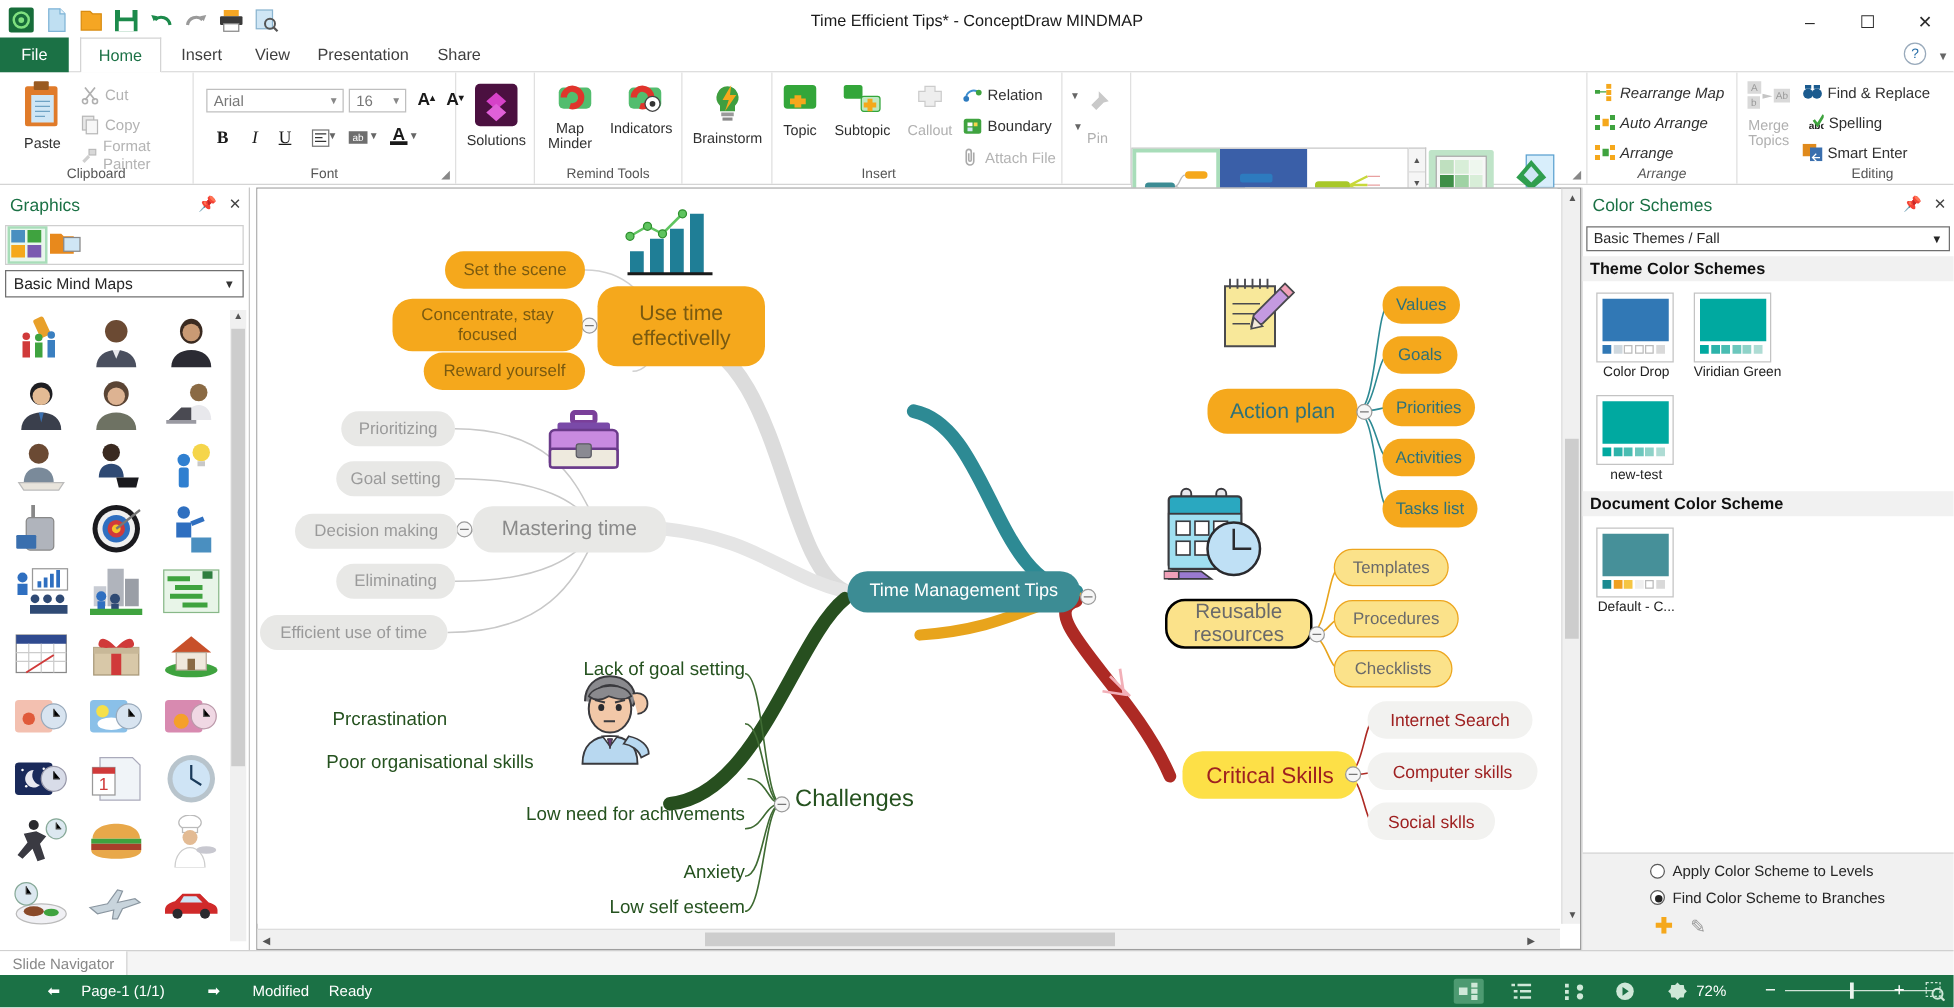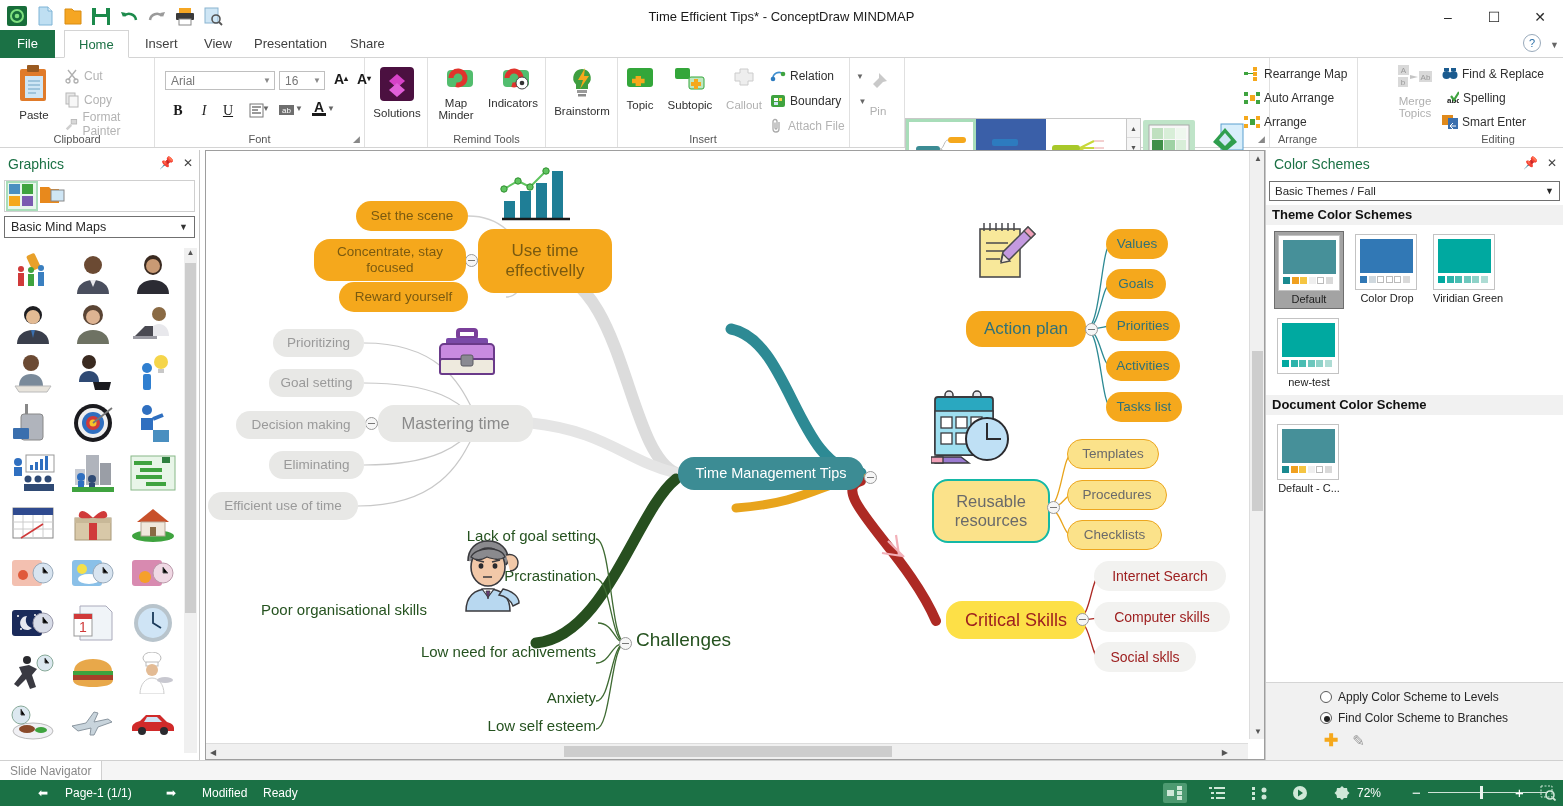--- a/index.html
+++ b/index.html
@@ -450,21 +450,21 @@
   <div class="bigbtn" style="left:1198px;top:64px;width:62px;">
     <svg width="40" height="34" viewBox="0 0 40 34">
         <rect x="12" y="2" width="22" height="26" fill="#d8eefb" stroke="#5aa0cf"></rect>
         <path d="M4 20l12-14 12 14-12 10z" fill="#2f9e4e"></path>
         <path d="M10 18l6-7 6 7-6 6z" fill="#cfe6f5"></path>
       </svg>
     <span class="bl">Background</span>
     <span style="display:block;font-size:8px;color:#666;">▼</span>
   </div>
 
-  <div class="rgroup" style="left:1238px;width:120px;">
+  <div class="rgroup" style="left:1270px;width:120px;font-style:italic;">
     <div class="smbtn" style="left:6px;top:6px;">
       <svg width="16" height="14" viewBox="0 0 16 14">
           <rect x="0" y="5" width="4" height="3" fill="#3fa33f"></rect>
           <rect x="9" y="0" width="4" height="4" fill="#f5a81c"></rect>
           <rect x="9" y="5" width="4" height="4" fill="#f5a81c"></rect>
           <rect x="9" y="10" width="4" height="4" fill="#f5a81c"></rect>
           <path d="M4 6.5h5" stroke="#3fa33f"></path>
         </svg>
       <span>Rearrange Map</span>
     </div>
@@ -930,21 +930,21 @@
         <rect x="12" y="12" width="42" height="10" rx="2" fill="#7a4aa8"></rect>
         <rect x="6" y="18" width="54" height="30" rx="4" fill="#c88ae0" stroke="#6a3a8a" stroke-width="2"></rect>
         <rect x="6" y="33" width="54" height="15" rx="2" fill="#eeeade" stroke="#6a3a8a" stroke-width="2"></rect>
         <rect x="27" y="29" width="12" height="11" rx="2" fill="#8a8a92" stroke="#5a5a62"></rect>
       </svg>
     </div>
 
     <div class="nplain" style="left:430px;top:478px;font-size:19px;color:#25521f;">Challenges</div>
     <div class="collapser" style="left:413px;top:486px;"></div>
     <div class="nplain" style="left:60px;top:376px;width:330px;text-align:right;font-size:15px;color:#25521f;">Lack of goal setting</div>
-    <div class="nplain" style="left:60px;top:416px;width:330px;text-align:right;font-size:15px;color:#25521f;">Prcrastination</div>
+    <div class="nplain" style="left:60px;top:416px;width:330px;text-align:left;font-size:15px;color:#25521f;">Prcrastination</div>
     <div class="nplain" style="left:55px;top:450px;width:335px;text-align:left;padding-left:0;font-size:15px;color:#25521f;">Poor organisational skills</div>
     <div class="nplain" style="left:60px;top:492px;width:330px;text-align:right;font-size:15px;color:#25521f;">Low need for achivements</div>
     <div class="nplain" style="left:60px;top:538px;width:330px;text-align:right;font-size:15px;color:#25521f;">Anxiety</div>
     <div class="nplain" style="left:60px;top:566px;width:330px;text-align:right;font-size:15px;color:#25521f;">Low self esteem</div>
     <div style="position:absolute;left:240px;top:382px;">
       <svg width="82" height="80" viewBox="0 0 82 80">
         <path d="M22 28c0-12 8-20 20-20s20 8 20 18c0 4-2 6-2 6" fill="#8a8a8e" stroke="#3a3a3e" stroke-width="1.6"></path>
         <ellipse cx="42" cy="34" rx="17" ry="19" fill="#f2c8a8" stroke="#3a3a3e" stroke-width="1.6"></ellipse>
         <path d="M25 24c4-10 30-12 34 0-6 4-12 2-18 0-5 3-11 4-16 0z" fill="#8a8a8e" stroke="#3a3a3e" stroke-width="1.3"></path>
         <g fill="#2a2a2e">
@@ -977,21 +977,21 @@
           </g>
         <g stroke="#4a4a4e" stroke-width="1.3">
             <path d="M12 22h22M12 30h22M12 38h14"></path>
           </g>
         <path d="M54 6l7 7-25 25-9 2 2-9z" fill="#c49ae0" stroke="#4a4a4e" stroke-width="1.5"></path>
         <path d="M54 6l7 7-4 4-7-7z" fill="#f0a0b8" stroke="#4a4a4e" stroke-width="1.3"></path>
         <path d="M29 33l-2 9 9-2z" fill="#f2e8d8" stroke="#4a4a4e" stroke-width="1.3"></path>
       </svg>
     </div>
 
-    <div class="node" style="left:726px;top:328px;width:118px;height:64px;background:#fbe28a;border:2px solid #14b8a6;color:#6a6a6a;font-size:16.5px;">Reusable resources</div>
+    <div class="node" style="left:726px;top:328px;width:118px;height:40px;background:#fbe28a;border:2px solid #000000;color:#6a6a6a;font-size:16.5px;">Reusable resources</div>
     <div class="collapser" style="left:841px;top:350px;"></div>
     <div class="node" style="left:861px;top:288px;width:92px;height:30px;background:#fbe28a;border:1.6px solid #eda61f;color:#6a6a6a;font-size:13.5px;">Templates</div>
     <div class="node" style="left:861px;top:329px;width:100px;height:30px;background:#fbe28a;border:1.6px solid #eda61f;color:#6a6a6a;font-size:13.5px;">Procedures</div>
     <div class="node" style="left:861px;top:369px;width:95px;height:30px;background:#fbe28a;border:1.6px solid #eda61f;color:#6a6a6a;font-size:13.5px;">Checklists</div>
     <div style="position:absolute;left:725px;top:236px;">
       <svg width="86" height="88" viewBox="0 0 86 88">
         <rect x="14" y="4" width="8" height="12" rx="4" fill="#e8e8ec" stroke="#3a3a3e" stroke-width="1.5"></rect>
         <rect x="42" y="4" width="8" height="12" rx="4" fill="#e8e8ec" stroke="#3a3a3e" stroke-width="1.5"></rect>
         <rect x="4" y="10" width="58" height="58" rx="3" fill="#2aa8c0" stroke="#3a3a3e" stroke-width="1.8"></rect>
         <rect x="4" y="24" width="58" height="44" fill="#9fdff0" stroke="#3a3a3e" stroke-width="1.5"></rect>
@@ -1034,34 +1034,20 @@
     <span class="panbtn">📌</span>
     <span class="panbtn">✕</span>
   </div>
   <div id="scombo">
     <span>Basic Themes / Fall</span>
     <span class="cv">▼</span>
   </div>
 
   <div class="sechdr">Theme Color Schemes</div>
   <div class="swrow">
-    <div class="swatch sel">
-      <div class="swbox">
-        <div class="swmain" style="background:#469099;"></div>
-        <div class="swchips">
-          <span class="swchip" style="background:#1a8a90;"></span>
-            <span class="swchip" style="background:#f0a020;"></span>
-          <span class="swchip" style="background:#f5c542;"></span>
-            <span class="swchip" style="background:#efefef;"></span>
-          <span class="swchip" style="background:#fff;border:1px solid #bbb;"></span>
-            <span class="swchip" style="background:#d9d9d9;"></span>
-        </div>
-      </div>
-      <div class="swlabel">Default</div>
-    </div>
     <div class="swatch">
       <div class="swbox">
         <div class="swmain" style="background:#3178b5;"></div>
         <div class="swchips">
           <span class="swchip" style="background:#3178b5;"></span>
             <span class="swchip" style="background:#cfd8de;"></span>
           <span class="swchip" style="background:#fff;border:1px solid #bbb;"></span>
             <span class="swchip" style="background:#fff;border:1px solid #bbb;"></span>
           <span class="swchip" style="background:#fff;border:1px solid #bbb;"></span>
             <span class="swchip" style="background:#d9d9d9;"></span>

